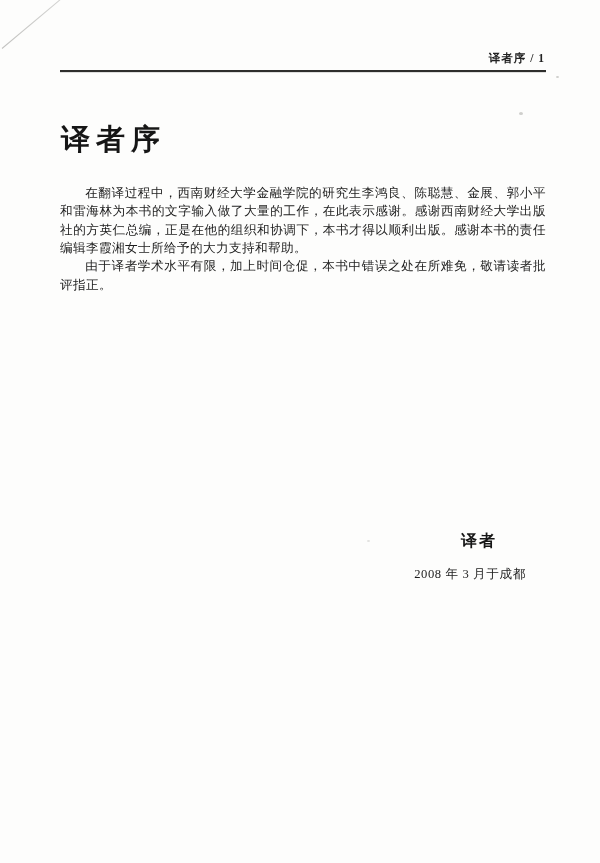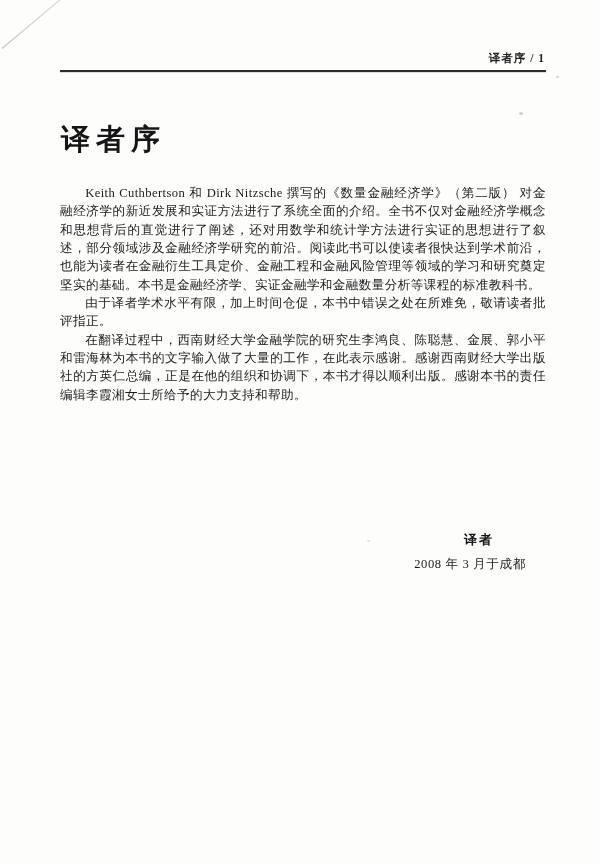--- a/index.html
+++ b/index.html
@@ -89,28 +89,28 @@
 
   
   .signature {
     position: absolute;
     top: 531px;
     left: 380px;
     width: 180px;
     text-align: center;
   }
   .signature .sig-name {
-    font-size: 13px;
+    font-size: 16px;
     font-weight: bold;
     letter-spacing: 2px;
     margin-left: 18px;
     color: #161616;
   }
   .signature .sig-date {
-    margin-top: 7px;
+    margin-top: 14px;
     font-size: 12.6px;
     letter-spacing: 0.6px;
     color: #1c1c1c;
   }
 </style>
 </head>
 <body>
 
 <div class="page">
 
@@ -118,23 +118,22 @@
   <div class="speck s1"></div>
   <div class="speck s2"></div>
   <div class="speck s3"></div>
 
   <div class="running-head">译者序 / 1</div>
   <div class="head-rule"></div>
 
   <h1 class="doc-title">译者序</h1>
 
   <div class="body-text">
-    <p>Keith Cuthbertson 和 Dirk Nitzsche 撰写的《数量金融经济学》（第二版） 对金融经济学的新近发展和实证方法进行了系统全面的介绍。全书不仅对金融经济学概念和思想背后的直觉进行了阐述，还对用数学和统计学方法进行实证的思想进行了叙述，部分领域涉及金融经济学研究的前沿。阅读此书可以使读者很快达到学术前沿，也能为读者在金融衍生工具定价、金融工程和金融风险管理等领域的学习和研究奠定坚实的基础。本书是金融经济学、实证金融学和金融数量分析等课程的标准教科书。</p>
+    <p>在翻译过程中，西南财经大学金融学院的研究生李鸿良、陈聪慧、金展、郭小平和雷海林为本书的文字输入做了大量的工作，在此表示感谢。感谢西南财经大学出版社的方英仁总编，正是在他的组织和协调下，本书才得以顺利出版。感谢本书的责任编辑李霞湘女士所给予的大力支持和帮助。</p>
     <p>由于译者学术水平有限，加上时间仓促，本书中错误之处在所难免，敬请读者批评指正。</p>
-    <p>在翻译过程中，西南财经大学金融学院的研究生李鸿良、陈聪慧、金展、郭小平和雷海林为本书的文字输入做了大量的工作，在此表示感谢。感谢西南财经大学出版社的方英仁总编，正是在他的组织和协调下，本书才得以顺利出版。感谢本书的责任编辑李霞湘女士所给予的大力支持和帮助。</p>
   </div>
 
   <div class="signature">
     <div class="sig-name">译者</div>
     <div class="sig-date">2008 年 3 月于成都</div>
   </div>
 
 </div>
 
 </body></html>

